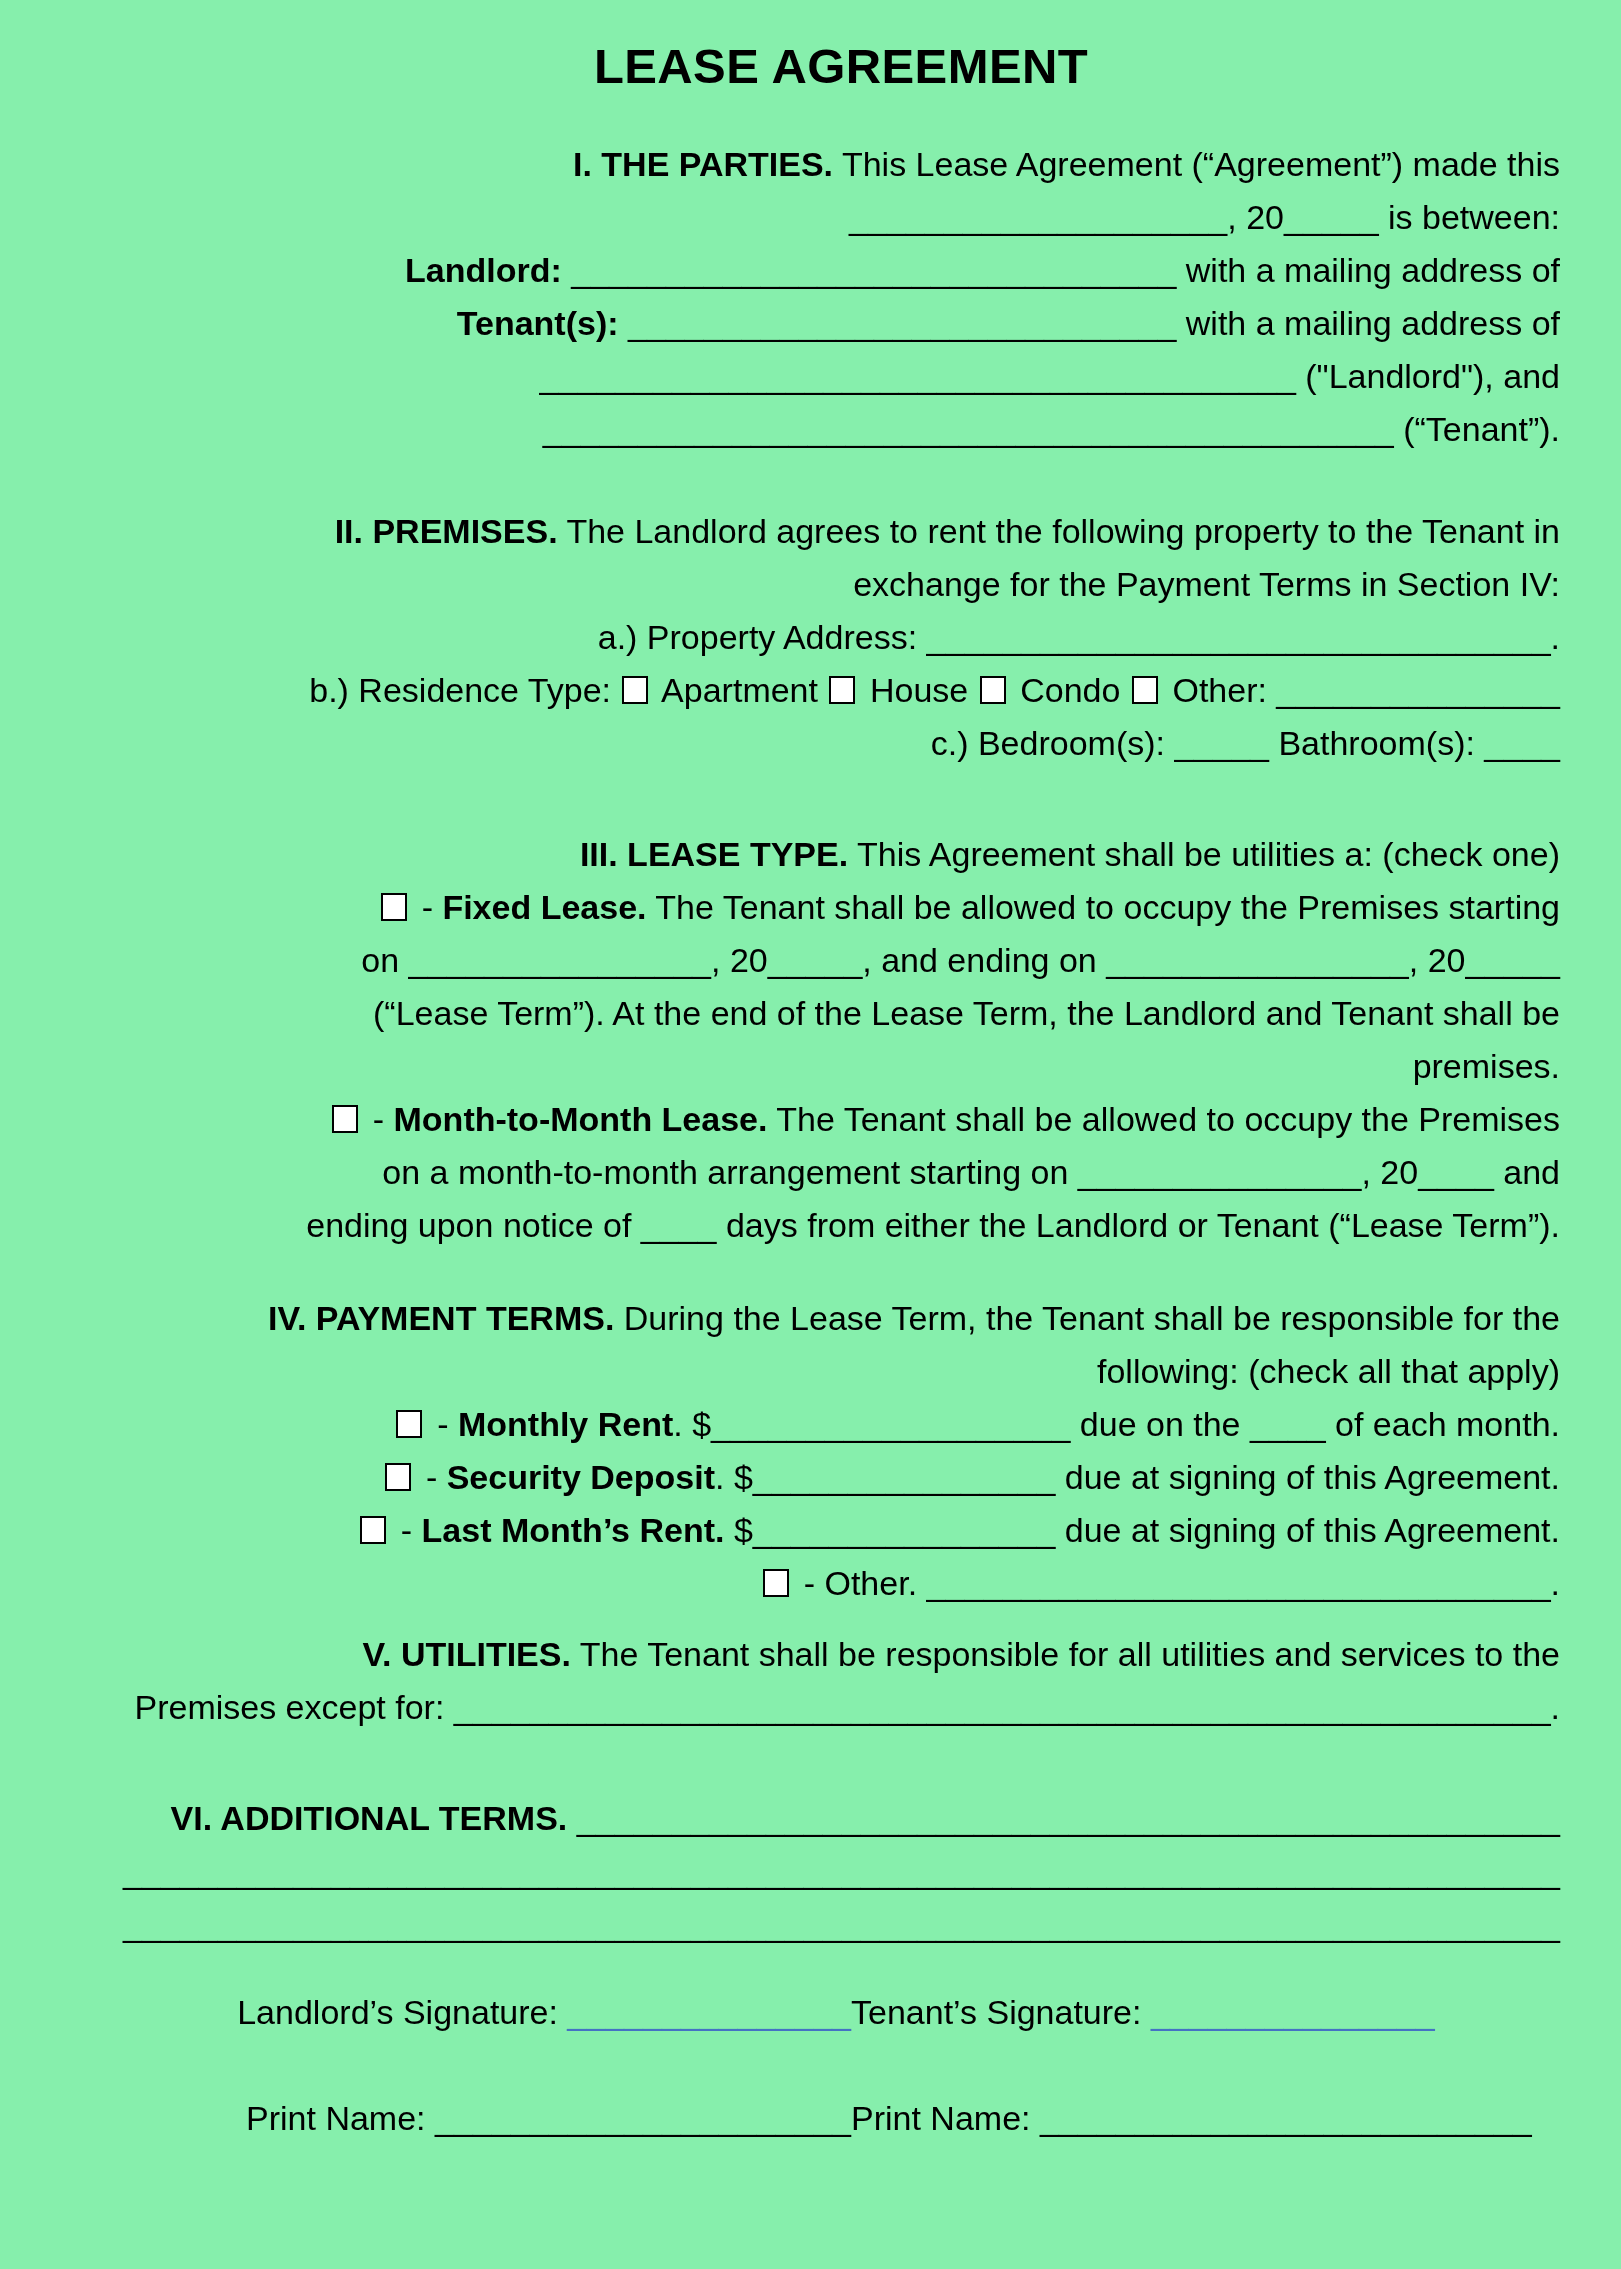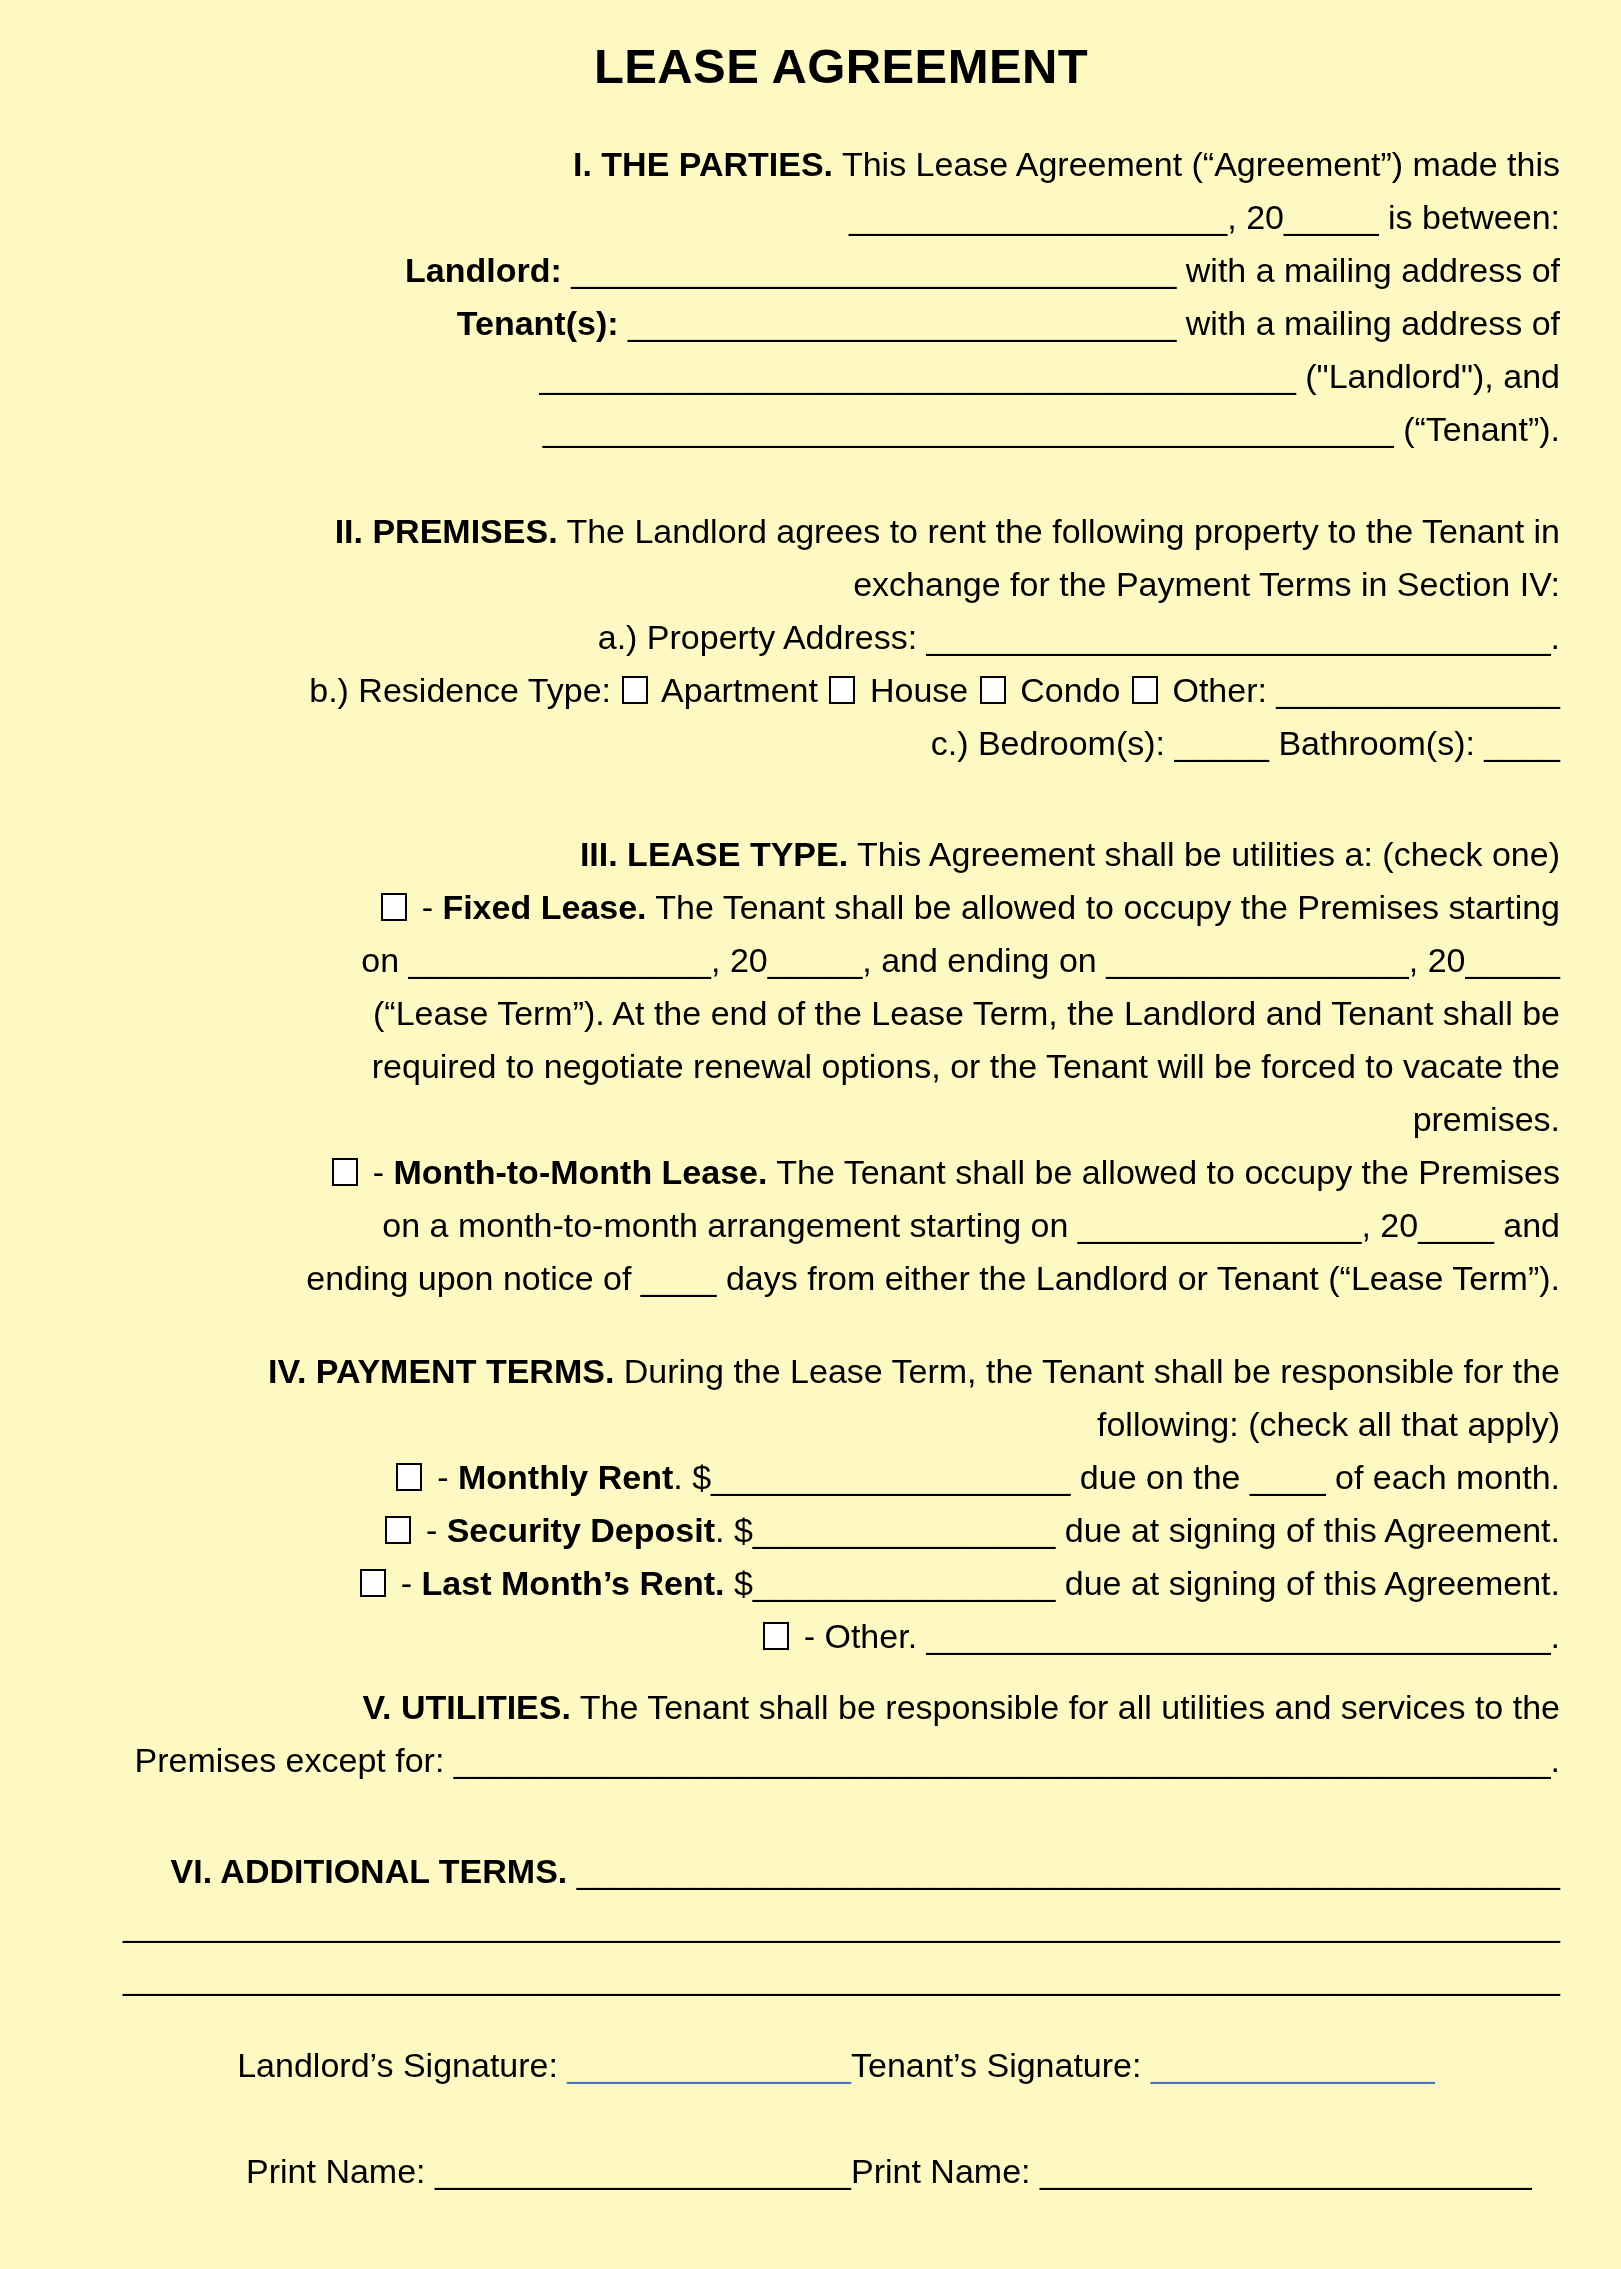--- a/index.html
+++ b/index.html
@@ -1,19 +1,19 @@
 <!DOCTYPE html>
 <html style="--accent: #4472C4;font-size:14px"><head>
 <meta charset="utf-8">
 <style>
   html,body{margin:0;padding:0;background:#ffffff;}
   .page{
     position:relative;
     width:1622px;height:2270px;
-    background:#fef9c3;
+    background:#86efac;
     box-sizing:border-box;
     padding:34px 62px 0 122px;
     font-family:"Liberation Sans", sans-serif;
     font-size:34px;
     line-height:53px;
     color:#000;
     overflow:hidden;
   }
   .title{
     margin:0;
@@ -68,21 +68,20 @@
       <div class="line"><span>exchange for the Payment Terms in Section IV:</span></div>
       <div class="line indent"><span>a.) Property Address: </span><span class="blank">_________________________________</span><span>.</span></div>
       <div class="line indent"><span>b.) Residence Type: </span><span class="checkbox"></span><span> Apartment </span><span class="checkbox"></span><span> House </span><span class="checkbox"></span><span> Condo </span><span class="checkbox"></span><span> Other: </span><span class="blank">_______________</span></div>
       <div class="line indent"><span>c.) Bedroom(s): </span><span class="blank">_____</span><span> Bathroom(s): </span><span class="blank">____</span></div>
     </div>
   <div class="sec sec-lease-type">
       <div class="line"><span class="b">III. LEASE TYPE.</span><span> This Agreement shall be utilities a: (check one)</span></div>
       <div class="line indent"><span class="checkbox"></span><span> - </span><span class="b">Fixed Lease.</span><span> The Tenant shall be allowed to occupy the Premises starting</span></div>
       <div class="line indent"><span>on </span><span class="blank">________________</span><span>, 20</span><span class="blank">_____</span><span>, and ending on </span><span class="blank">________________</span><span>, 20</span><span class="blank">_____</span></div>
       <div class="line indent"><span>(“Lease Term”). At the end of the Lease Term, the Landlord and Tenant shall be</span></div>
-      <div class="line indent"><span>required to negotiate renewal options, or the Tenant will be forced to vacate the</span></div>
       <div class="line indent"><span>premises.</span></div>
       <div class="line indent"><span class="checkbox"></span><span> - </span><span class="b">Month-to-Month Lease.</span><span> The Tenant shall be allowed to occupy the Premises</span></div>
       <div class="line indent"><span>on a month-to-month arrangement starting on </span><span class="blank">_______________</span><span>, 20</span><span class="blank">____</span><span> and</span></div>
       <div class="line indent"><span>ending upon notice of </span><span class="blank">____</span><span> days from either the Landlord or Tenant (“Lease Term”).</span></div>
     </div>
   <div class="sec sec-payment">
       <div class="line"><span class="b">IV. PAYMENT TERMS.</span><span> During the Lease Term, the Tenant shall be responsible for the</span></div>
       <div class="line"><span>following: (check all that apply)</span></div>
       <div class="line indent"><span class="checkbox"></span><span> - </span><span class="b">Monthly Rent</span><span>. $</span><span class="blank">___________________</span><span> due on the </span><span class="blank">____</span><span> of each month.</span></div>
       <div class="line indent"><span class="checkbox"></span><span> - </span><span class="b">Security Deposit</span><span>. $</span><span class="blank">________________</span><span> due at signing of this Agreement.</span></div>

